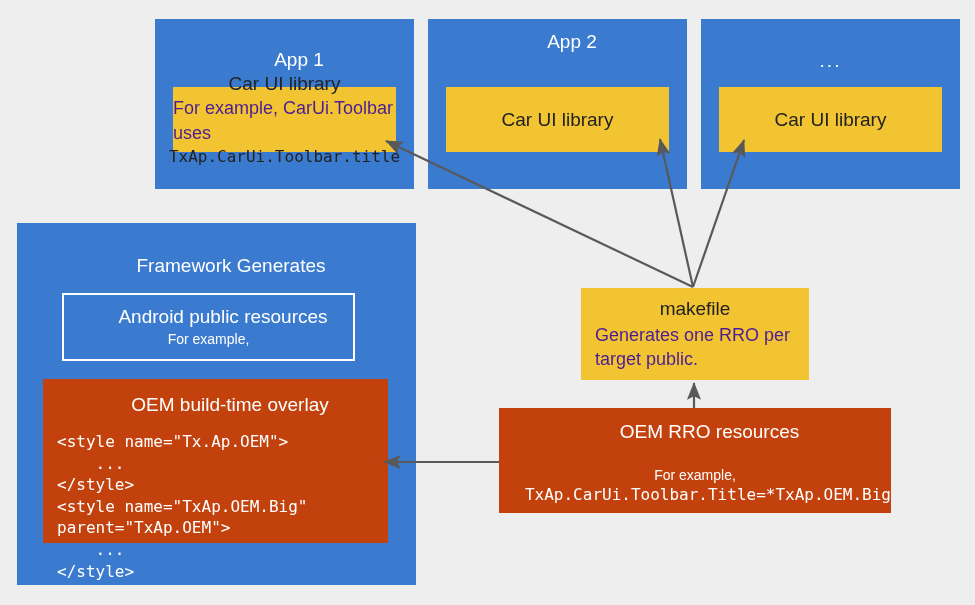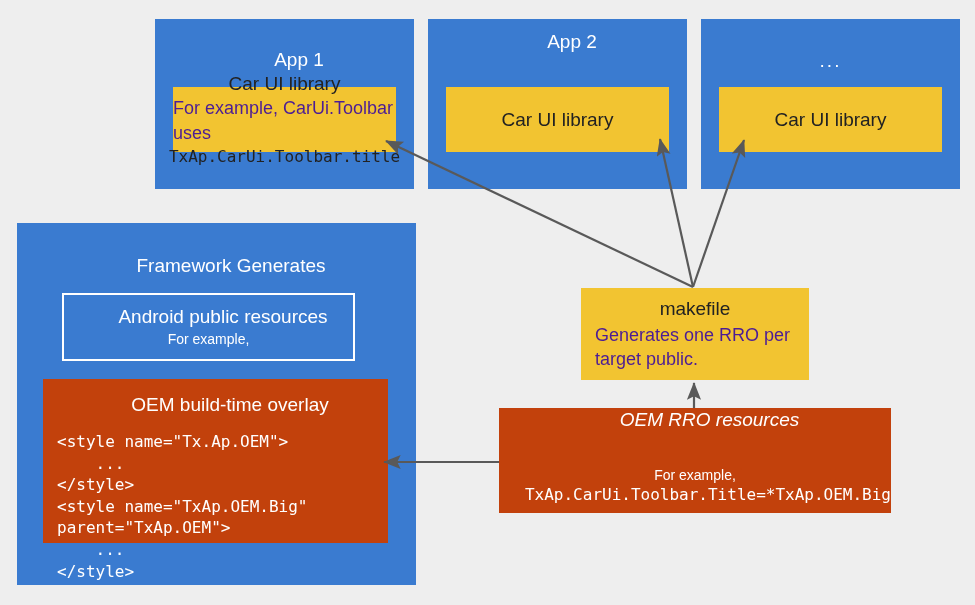--- a/index.html
+++ b/index.html
@@ -156,21 +156,21 @@
   </div>
 
   <div class="box yellow" style="left:581px; top:288px; width:228px; height:92px;">
     <div class="center-col" style="gap:2px; padding:0 14px; box-sizing:border-box;">
       <div class="title-dark">makefile</div>
       <div class="sub-dark">Generates one RRO per target public.</div>
     </div>
   </div>
 
   <div class="box green" style="left:499px; top:408px; width:392px; height:105px;">
-    <div class="hdr-top title-white" style="top:0;font-style:italic;">OEM RRO resources</div>
+    <div class="hdr-top title-white" style="top:12px;">OEM RRO resources</div>
     <div class="hdr-top sub-white" style="top:58px;">For example,</div>
     <div class="hdr-top mono mono-white" style="top:76px;text-align:right;">TxAp.CarUi.Toolbar.Title=*TxAp.OEM.Big</div>
   </div>
 
   <svg id="arrows" viewBox="0 0 975 605">
     <defs>
       <marker id="ah" markerWidth="9" markerHeight="9" refX="7.6" refY="3.2" orient="auto" markerUnits="strokeWidth">
         <path d="M0,0 L8,3.2 L0,6.4 L1.6,3.2 z" fill="#595959"></path>
       </marker>
     </defs>

